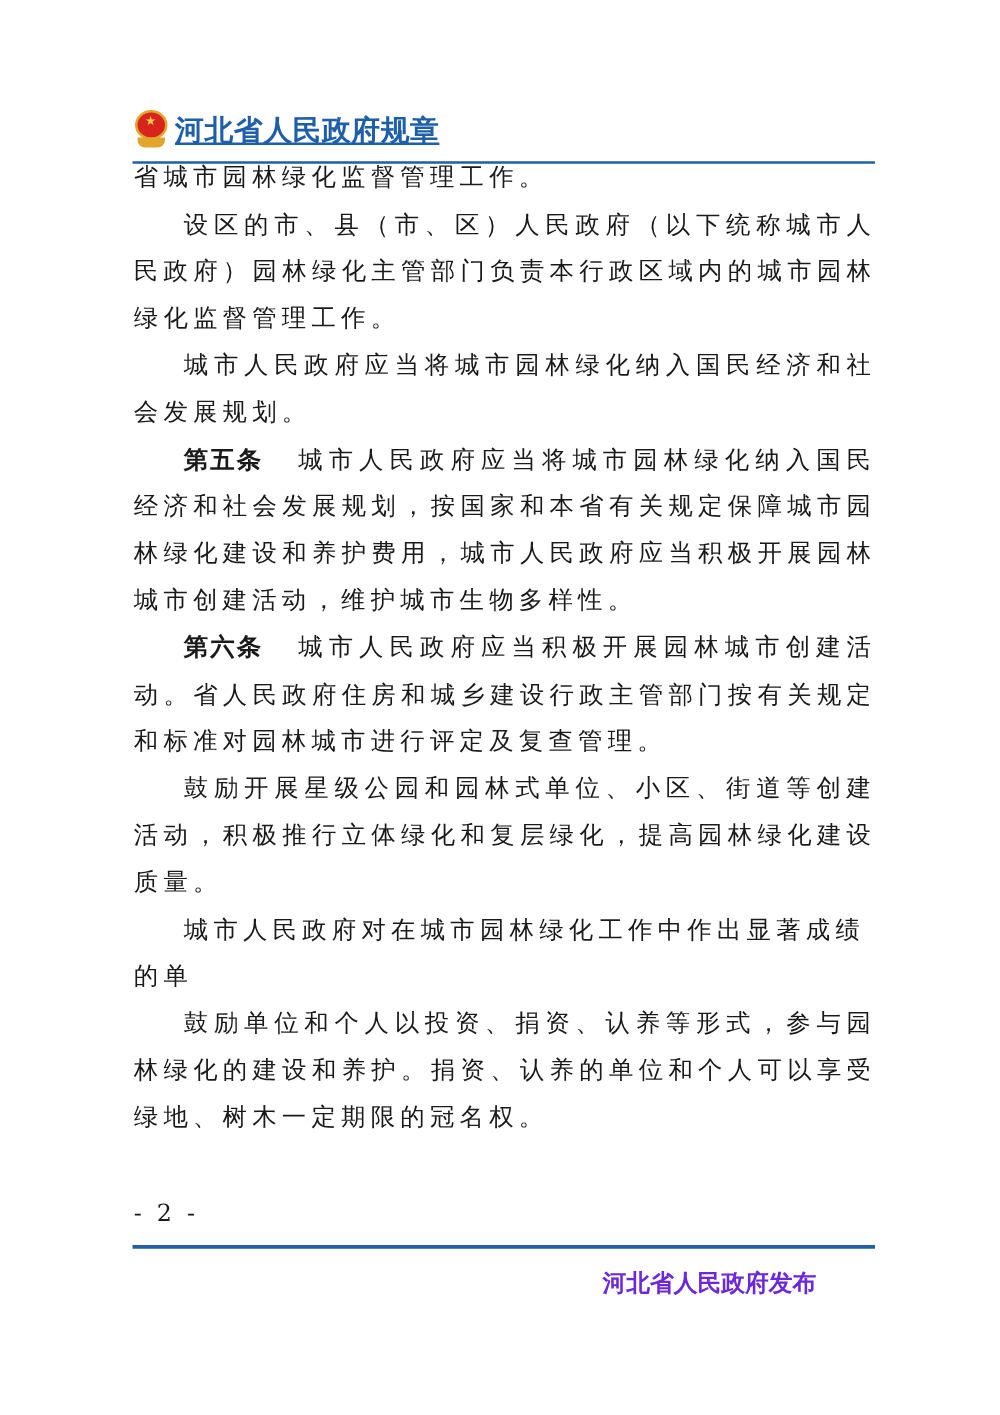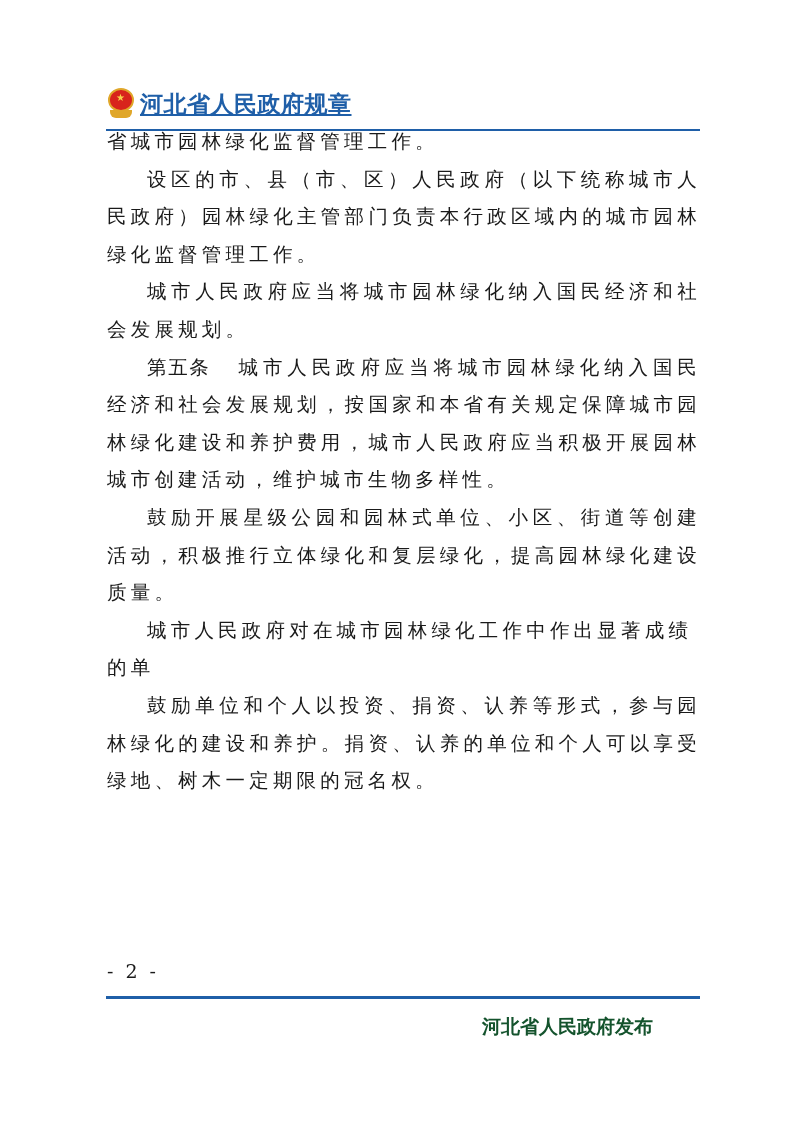--- a/index.html
+++ b/index.html
@@ -7,43 +7,44 @@
   .header { position:absolute; left:106px; top:86px; height:36px; display:flex; align-items:center; }
   .emblem { width:30px; height:32px; position:relative; margin-right:4px; }
   .emblem .disc { position:absolute; left:2px; top:0; width:26px; height:24px; border-radius:50%; background:#d8241c; border:2px solid #e0a72a; box-sizing:border-box; }
   .emblem .star { position:absolute; left:10px; top:5px; color:#f6d14a; font-size:10px; line-height:10px; }
   .emblem .base { position:absolute; left:4px; top:22px; width:22px; height:8px; background:#e0a72a; border-radius:0 0 6px 6px; }
   .header-title { font-family:"DejaVu Sans","Liberation Sans",sans-serif; font-weight:bold; font-size:23px; color:#1f5fa8; letter-spacing:0.5px;text-decoration:underline; }
   .rule-top { position:absolute; left:106px; top:129px; width:594px; height:2px; background:#1f5fa8; }
   .content { position:absolute; left:107px; top:123px; width:594px; font-size:19.5px; line-height:37.6px; letter-spacing:4.2px; text-align:justify; }
   .p { margin:0; }
   .indent { text-indent:40px; }
-  .bold { font-family:"DejaVu Sans","Liberation Sans",sans-serif; font-weight:normal; letter-spacing:1px; margin-right:28px; }
+  .bold { font-family:"DejaVu Sans","Liberation Sans",sans-serif; font-weight:bold; letter-spacing:1px; margin-right:28px; }
   .page-num { position:absolute; left:107px; top:960px; font-size:19px; letter-spacing:3px; }
   .rule-bottom { position:absolute; left:106px; top:996px; width:594px; height:3px; background:#1f5fa8; }
-  .footer { position:absolute; left:482px; top:1014px; font-family:Liberation Sans, sans-serif; font-weight:bold; font-size:19px; color:#14532d; }
+  .footer { position:absolute; left:482px; top:1014px; font-family:Liberation Sans, sans-serif; font-weight:bold; font-size:19px; color:#6d28d9; }
 </style>
 </head>
 <body>
 
 <div class="header">
   <div class="emblem">
     <div class="disc"></div>
       <div class="star">★</div>
       <div class="base"></div>
   </div>
   <span class="header-title">河北省人民政府规章</span>
 </div>
 <div class="rule-top"></div>
 
 <div class="content">
   <p class="p"><span>省城市园林绿化监督管理工作。</span></p>
   <p class="p indent"><span>设区的市、县（市、区）人民政府（以下统称城市人民政府）园林绿化主管部门负责本行政区域内的城市园林绿化监督管理工作。</span></p>
   <p class="p indent"><span>城市人民政府应当将城市园林绿化纳入国民经济和社会发展规划。</span></p>
   <p class="p indent"><span class="bold">第五条</span><span>城市人民政府应当将城市园林绿化纳入国民经济和社会发展规划，按国家和本省有关规定保障城市园林绿化建设和养护费用，城市人民政府应当积极开展园林城市创建活动，维护城市生物多样性。</span></p>
+  <p class="p indent"><span class="bold">第六条</span><span>城市人民政府应当积极开展园林城市创建活动。省人民政府住房和城乡建设行政主管部门按有关规定和标准对园林城市进行评定及复查管理。</span></p>
   <p class="p indent"><span>鼓励开展星级公园和园林式单位、小区、街道等创建活动，积极推行立体绿化和复层绿化，提高园林绿化建设质量。</span></p>
   <p class="p indent" style="text-align:left"><span>城市人民政府对在城市园林绿化工作中作出显著成绩的单</span></p>
   <p class="p indent"><span>鼓励单位和个人以投资、捐资、认养等形式，参与园林绿化的建设和养护。捐资、认养的单位和个人可以享受绿地、树木一定期限的冠名权。</span></p>
 </div>
 
 <div class="page-num">- 2 -</div>
 <div class="rule-bottom"></div>
 <div class="footer">河北省人民政府发布</div>
 
 </body></html>

